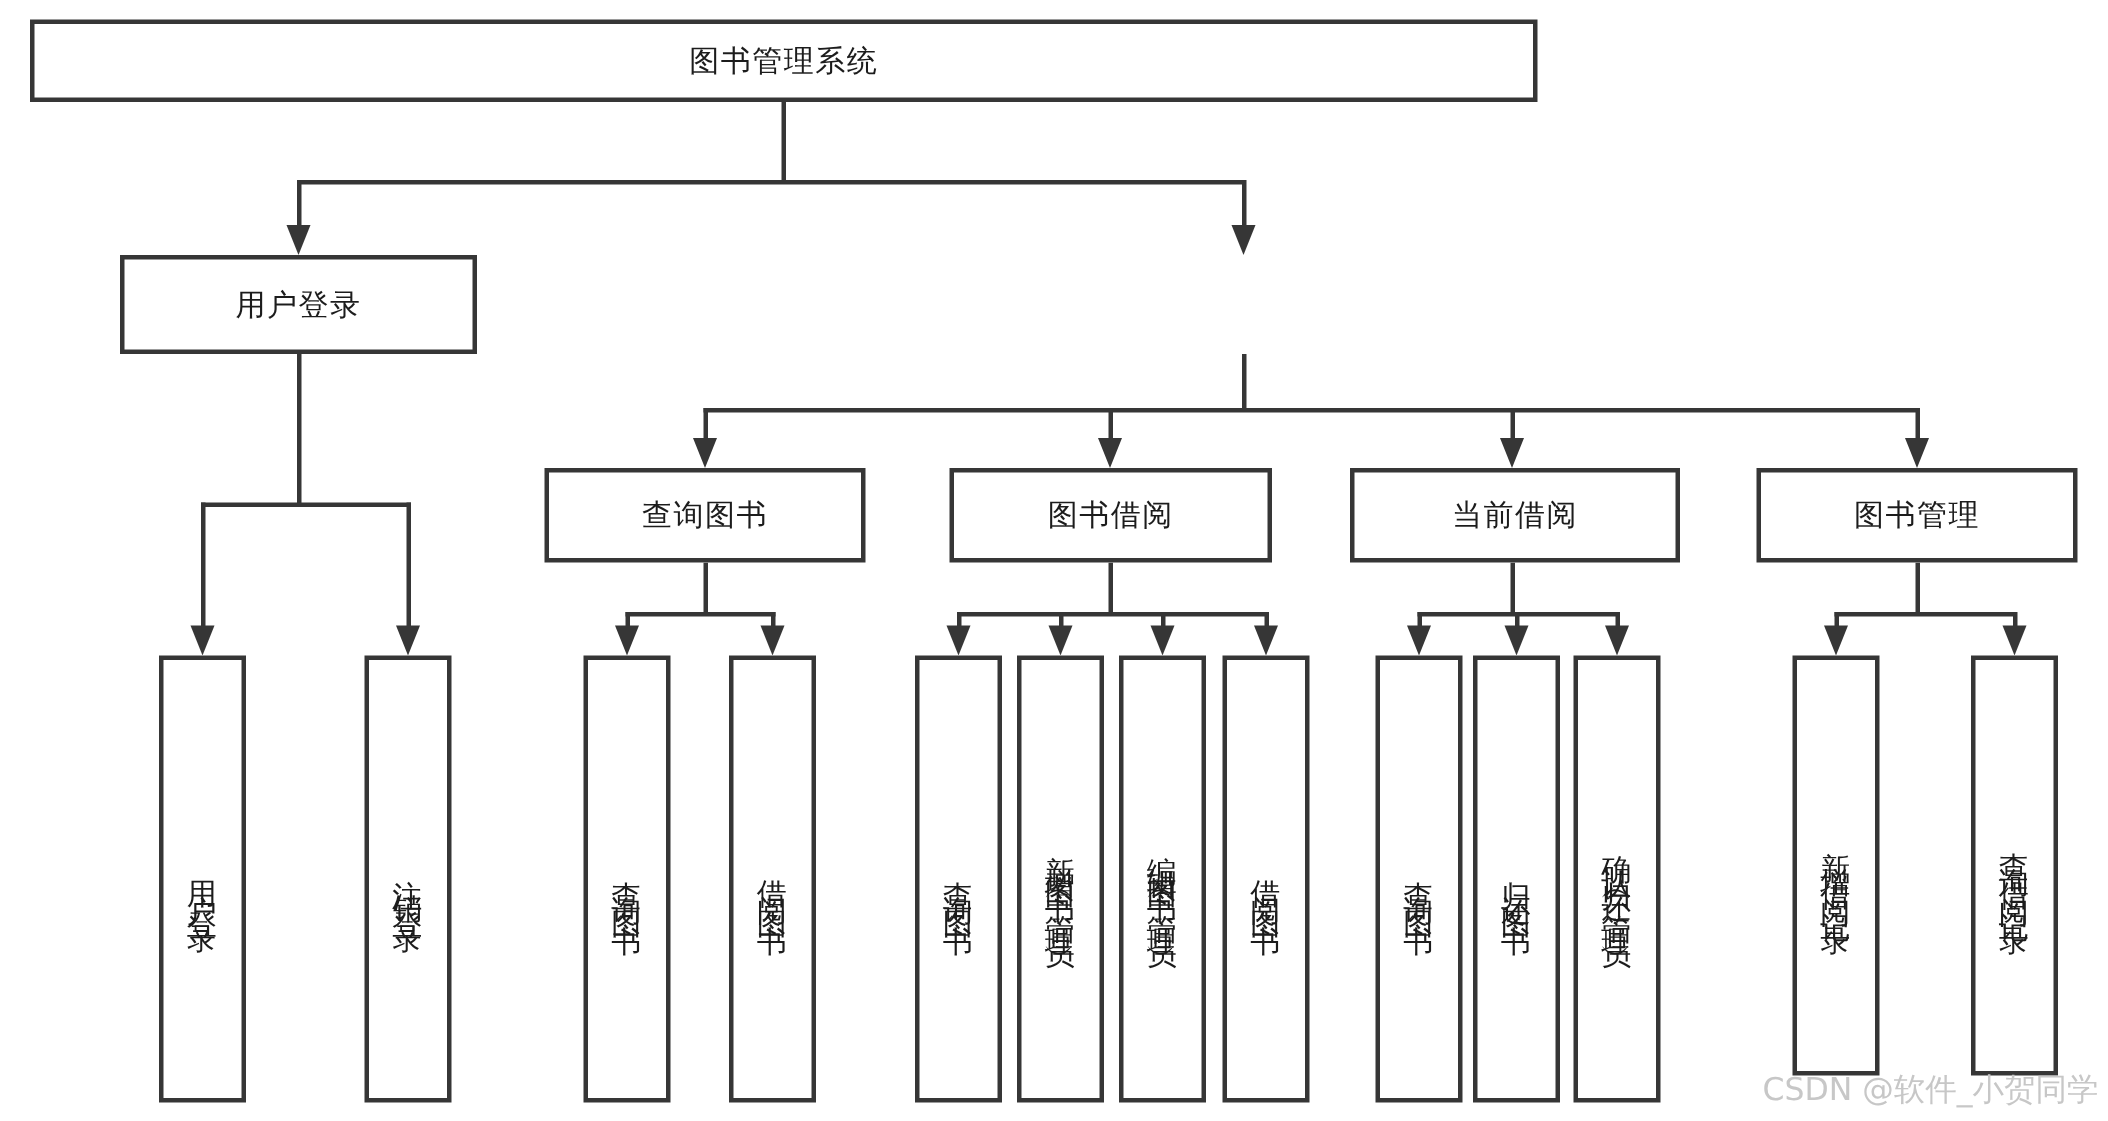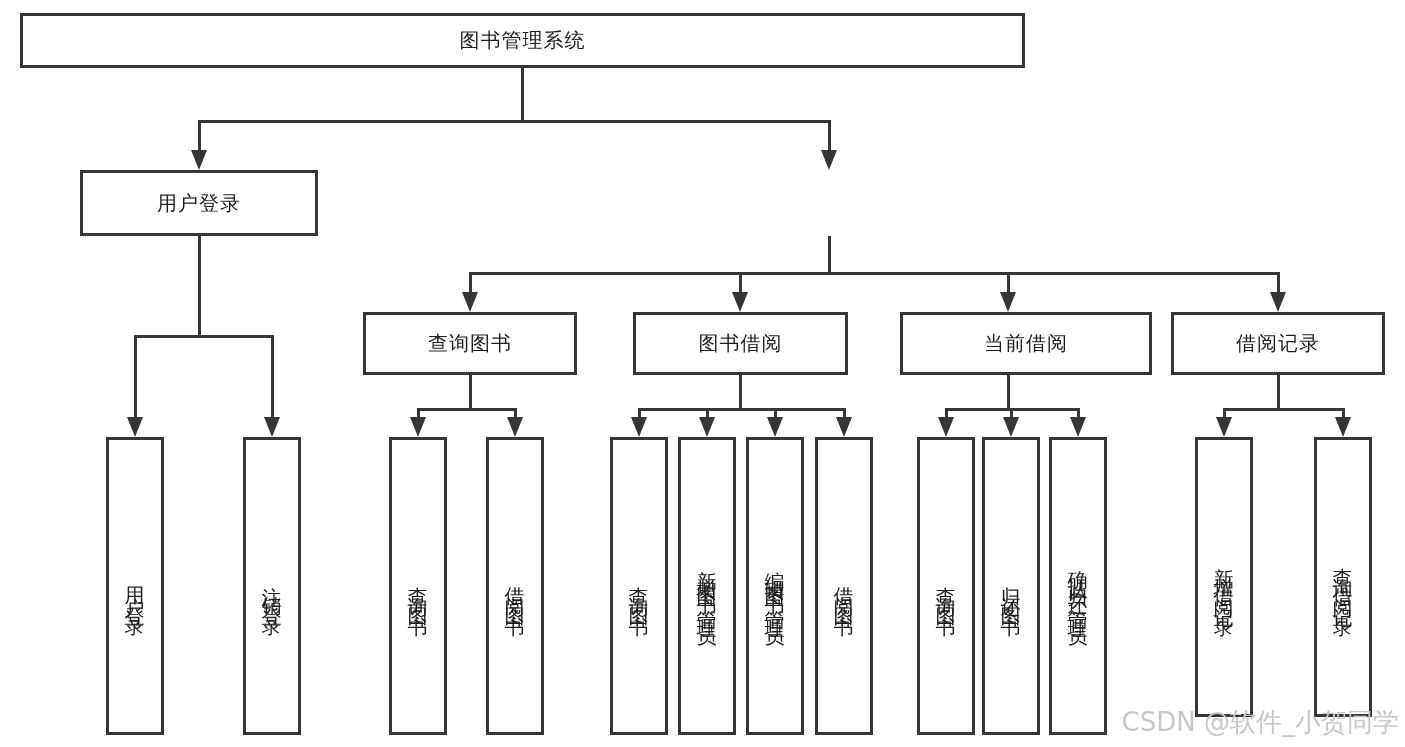--- a/index.html
+++ b/index.html
@@ -46,21 +46,21 @@
     width: 0; height: 0;
     border-left: 8px solid transparent;
     border-right: 8px solid transparent;
     border-top: 20px solid var(--line-color);
     z-index: 1;
   }
   .watermark {
     position: absolute;
     right: 6px;
     bottom: 7px;
-    font-size: 26px;
+    font-size: 21px;
     color: var(--watermark-color);
     z-index: 5;
     white-space: nowrap;
   }
 </style>
 </head>
 <body>
 
 <div class="stage">
 
@@ -88,22 +88,22 @@
   <div class="arr" style="left:462px;top:292px"></div>
   <div class="vl" style="left:739px;top:272px;height:23px"></div>
   <div class="arr" style="left:732px;top:292px"></div>
   <div class="vl" style="left:1007px;top:272px;height:23px"></div>
   <div class="arr" style="left:1000px;top:292px"></div>
   <div class="vl" style="left:1277px;top:272px;height:23px"></div>
   <div class="arr" style="left:1270px;top:292px"></div>
 
   <div class="box" style="left:363px;top:312px;width:214px;height:63px">查询图书</div>
   <div class="box" style="left:633px;top:312px;width:215px;height:63px">图书借阅</div>
-  <div class="box" style="left:900px;top:312px;width:252px;height:63px">当前借阅</div>
-  <div class="box" style="left:1171px;top:312px;width:214px;height:63px">借阅记录</div>
+  <div class="box" style="left:900px;top:312px;width:220px;height:63px">当前借阅</div>
+  <div class="box" style="left:1171px;top:312px;width:214px;height:63px">图书管理</div>
 
   <div class="vl" style="left:469px;top:375px;height:34px"></div>
   <div class="hl" style="left:417px;top:408px;width:100px"></div>
   <div class="vl" style="left:417px;top:408px;height:12px"></div>
   <div class="arr" style="left:410px;top:417px"></div>
   <div class="vl" style="left:514px;top:408px;height:12px"></div>
   <div class="arr" style="left:507px;top:417px"></div>
 
   <div class="vl" style="left:739px;top:375px;height:34px"></div>
   <div class="hl" style="left:638px;top:408px;width:208px"></div>

